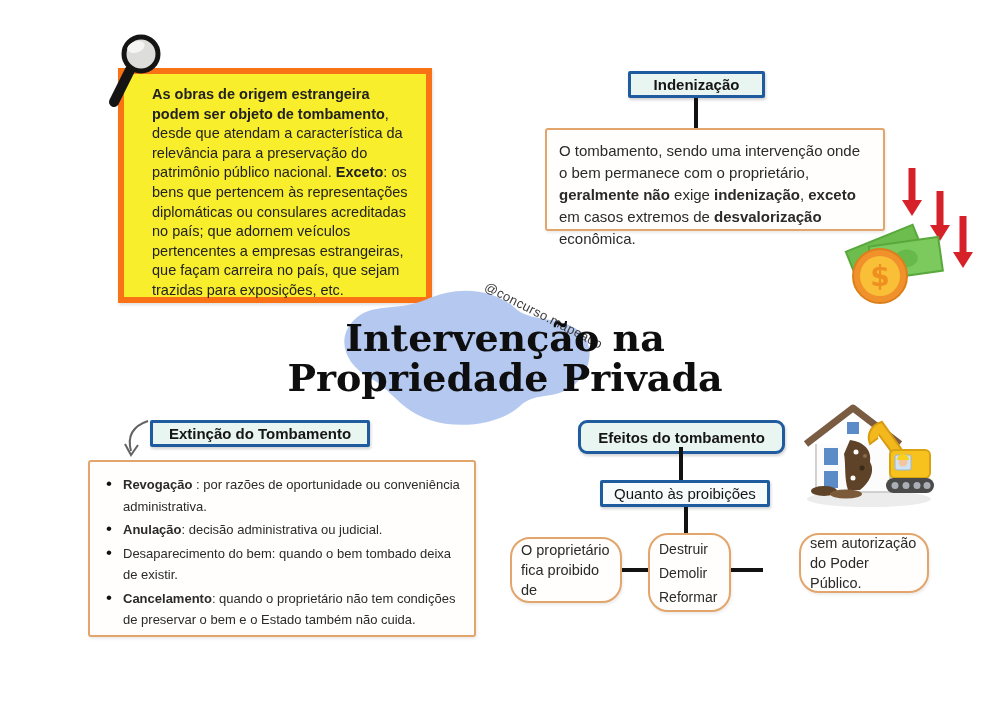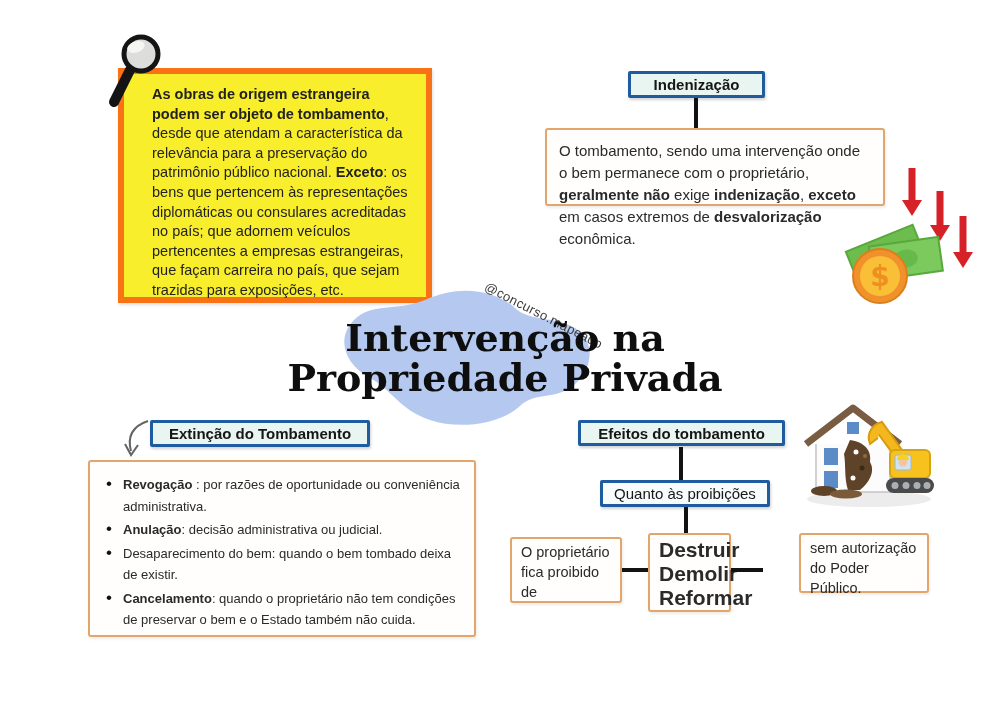--- a/index.html
+++ b/index.html
@@ -47,44 +47,44 @@
     font-size:38px;line-height:40px;color:#0e0e0e;z-index:3;
   }
   .watermark{
     position:absolute;left:489px;top:279px;z-index:2;color:#3a3a3a;
     font-size:13px;letter-spacing:.4px;transform:rotate(27deg);transform-origin:left top;
     white-space:nowrap;
   }
   .blob{position:absolute;left:330px;top:282px;z-index:1;}
 
   
-  .small-box{display:flex;flex-direction:column;
-    font-size:14.5px;line-height:20px;color:#2a2a2a;padding:3px 9px;}
-  .small-box.bold{font-weight:bold;font-size:21px;line-height:24px;}
+  .small-box{display:flex;flex-direction:column;justify-content:center;
+    font-size:14.5px;line-height:20px;color:#2a2a2a;padding:22px 9px;border-radius:20px;}
+  .small-box.bold{font-weight:normal;font-size:14px;line-height:24px;}
 </style>
 </head>
 <body>
 
 <div class="canvas">
 
   <div class="note">
     <span><span style="font-weight: bold;">As obras de origem estrangeira podem ser objeto de tombamento</span><span>, desde que atendam a característica da relevância para a preservação do patrimônio público nacional. </span><span style="font-weight: bold;">Exceto</span><span>: os bens que pertencem às representações diplomáticas ou consulares acreditadas no país; que adornem veículos pertencentes a empresas estrangeiras, que façam carreira no país,  que sejam trazidas para exposições, etc.</span></span>
   </div>
 
   <svg class="abs" style="left:103px;top:30px;z-index:4;" width="62" height="80" viewBox="0 0 62 80">
     <line x1="27" y1="40" x2="11" y2="72" stroke="#141414" stroke-width="10" stroke-linecap="round"></line>
     <circle cx="38" cy="24" r="17" fill="#dddddb" stroke="#141414" stroke-width="5"></circle>
     <ellipse cx="33" cy="17" rx="9" ry="5.5" fill="#f5f5f3" transform="rotate(-18 33 17)"></ellipse>
   </svg>
 
   <div class="hdr-box" style="left:628px;top:71px;width:137px;height:27px;">
     <span>Indenização</span>
   </div>
   <div class="conn" style="left:694px;top:98px;width:4px;height:30px;"></div>
-  <div class="orange-box body-box" style="left:545px;top:128px;width:340px;height:78px;">
+  <div class="orange-box body-box" style="left:545px;top:128px;width:340px;height:103px;">
     <span><span>O tombamento, sendo uma intervenção onde o bem permanece com o proprietário, </span><span style="font-weight: bold;">geralmente não</span><span> exige </span><span style="font-weight: bold;">indenização</span><span>, </span><span style="font-weight: bold;">exceto</span><span> em casos extremos de </span><span style="font-weight: bold;">desvalorização</span><span> econômica.</span></span>
   </div>
 
   <svg class="abs" style="left:895px;top:160px;" width="88" height="120" viewBox="0 0 88 120">
     <g fill="#d62128">
       <rect x="13.5" y="8" width="7" height="34"></rect>
         <polygon points="7,40 27,40 17,56"></polygon>
       <rect x="41.5" y="31" width="7" height="36"></rect>
         <polygon points="35,65 55,65 45,81"></polygon>
       <rect x="64.5" y="56" width="7" height="38"></rect>
@@ -130,21 +130,21 @@
   </div>
   <div class="orange-box" style="left:88px;top:460px;width:388px;height:177px;">
     <ul class="ext-list">
       <li><span style="font-weight: bold;">Revogação</span><span> : por razões de oportunidade ou conveniência administrativa.</span></li>
       <li><span style="font-weight: bold;">Anulação</span><span>: decisão administrativa ou judicial.</span></li>
       <li><span style="font-weight: normal;">Desaparecimento do bem</span><span>: quando o bem tombado deixa de existir.</span></li>
       <li><span style="font-weight: bold;">Cancelamento</span><span>: quando o proprietário não tem condições de preservar o bem e o Estado também não cuida.</span></li>
     </ul>
   </div>
 
-  <div class="hdr-box" style="left:578px;top:420px;width:207px;height:26px;">
+  <div class="hdr-box" style="left:578px;top:420px;width:207px;height:34px;border-radius:9px;">
     <span>Efeitos do tombamento</span>
   </div>
   <div class="conn" style="left:679px;top:447px;width:4px;height:33px;"></div>
   <div class="hdr-box regular" style="left:600px;top:480px;width:170px;height:27px;">
     <span>Quanto às proibições</span>
   </div>
   <div class="conn" style="left:684px;top:507px;width:4px;height:26px;"></div>
 
   <div class="orange-box small-box" style="left:510px;top:537px;width:112px;height:66px;">
     <span>O proprietário fica proibido de</span>

